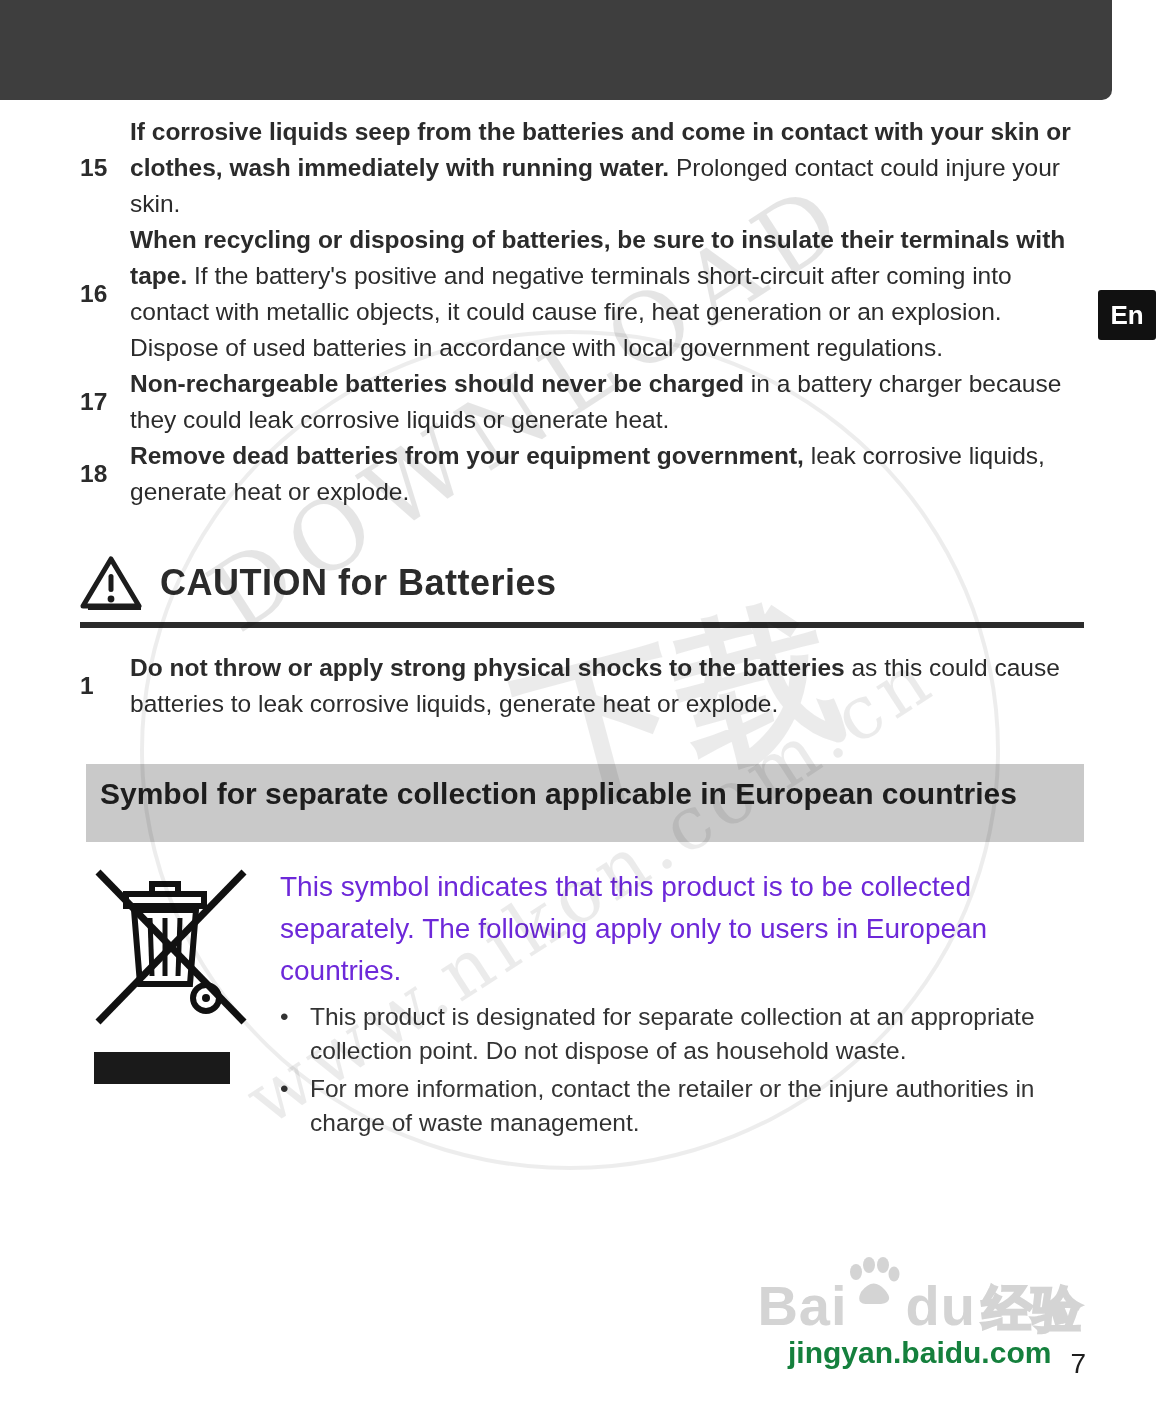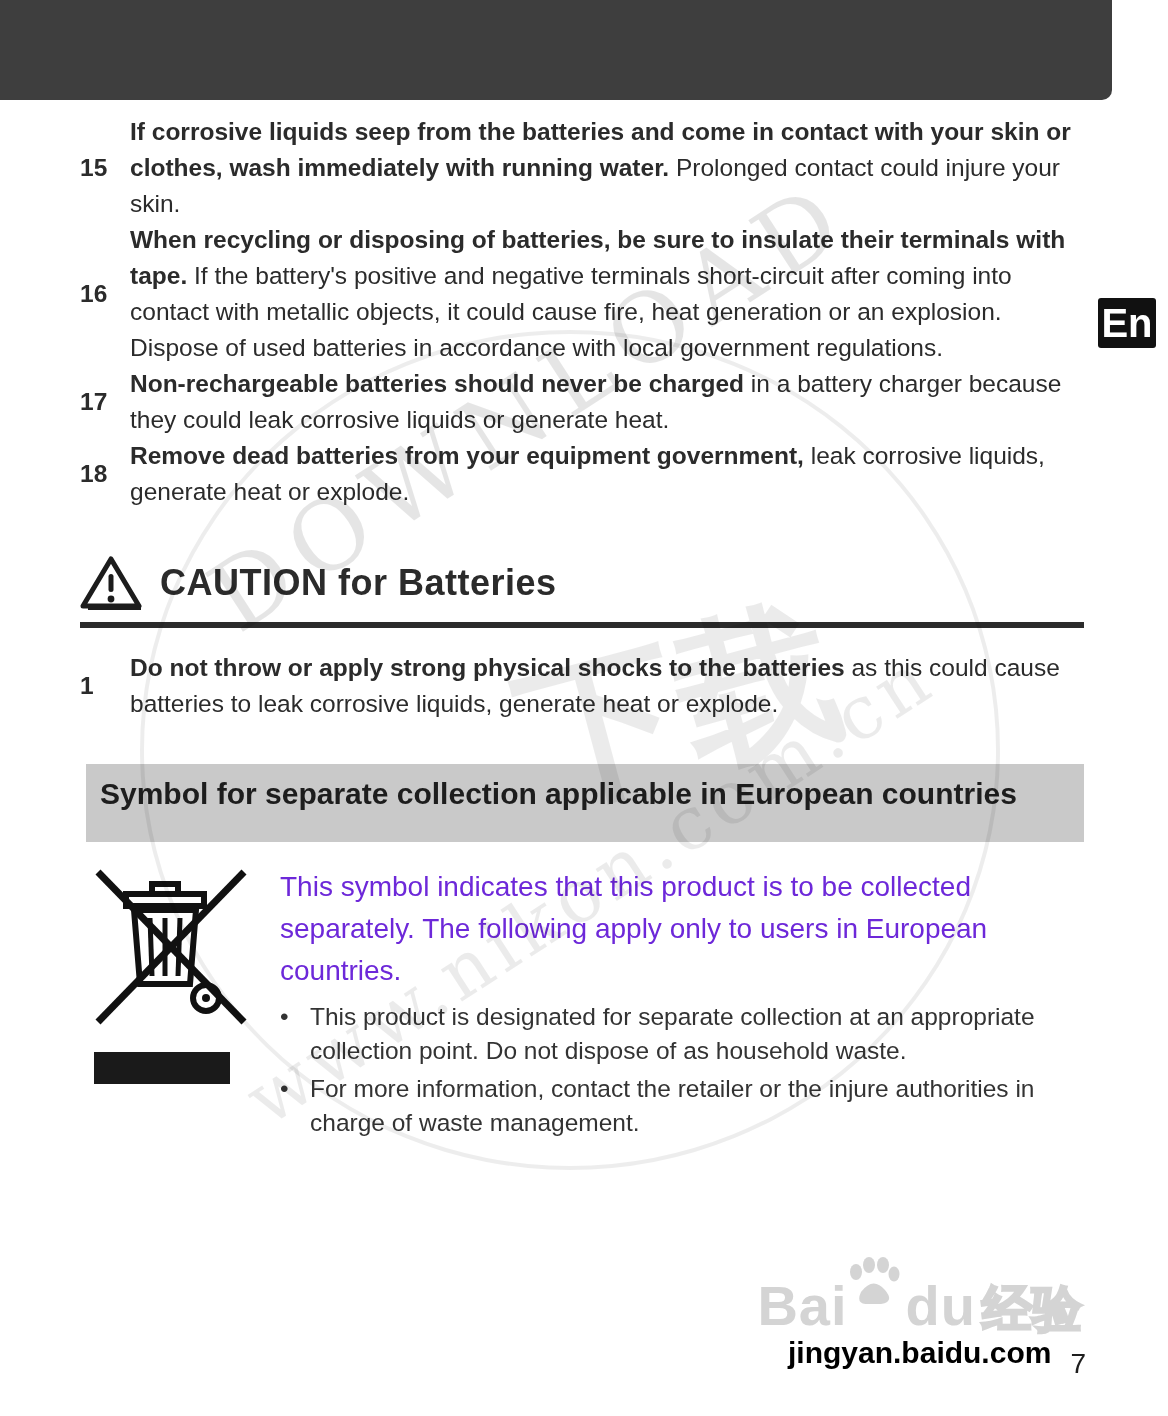--- a/index.html
+++ b/index.html
@@ -16,26 +16,26 @@
   
   .topbar {
     position: absolute; left: 0; top: 0;
     width: 1112px; height: 100px;
     background: #3e3e3e;
     border-radius: 0 0 10px 0;
   }
 
   
   .en-tab {
-    position: absolute; right: 12px; top: 298px;
+    position: absolute; right: 12px; top: 290px;
     width: 58px; height: 50px;
     background: #111;
     color: #fff;
     font-weight: bold;
-    font-size: 40px;
+    font-size: 26px;
     display: flex; align-items: center; justify-content: center;
     border-radius: 3px;
   }
 
   .content {
     position: absolute; left: 80px; top: 114px; width: 1004px;
     z-index: 2;
   }
 
   .num-list .item { display: flex; align-items: center; }
@@ -134,21 +134,21 @@
   .baidu-brand {
     font-size: 56px; font-weight: bold; line-height: 1;
     letter-spacing: 1px;
   }
   .baidu-cn {
     font-size: 50px; font-weight: bold; line-height: 1;
     color: #ffffff;
     -webkit-text-stroke: 2.5px #d4d4d4;
   }
   .paw { width: 54px; height: 48px; margin-bottom: 30px; margin-left: -8px; }
-  .baidu-site { font-size: 30px; font-weight: bold; margin-top: 2px; color: #000000; }
+  .baidu-site { font-size: 30px; font-weight: bold; margin-top: 2px; color: #15803d; }
 
   .page-number {
     position: absolute; right: 82px; bottom: 36px;
     font-size: 28px; color: #1e1e1e; z-index: 4;
   }
 </style>
 </head>
 <body>
 
 <div class="page">

